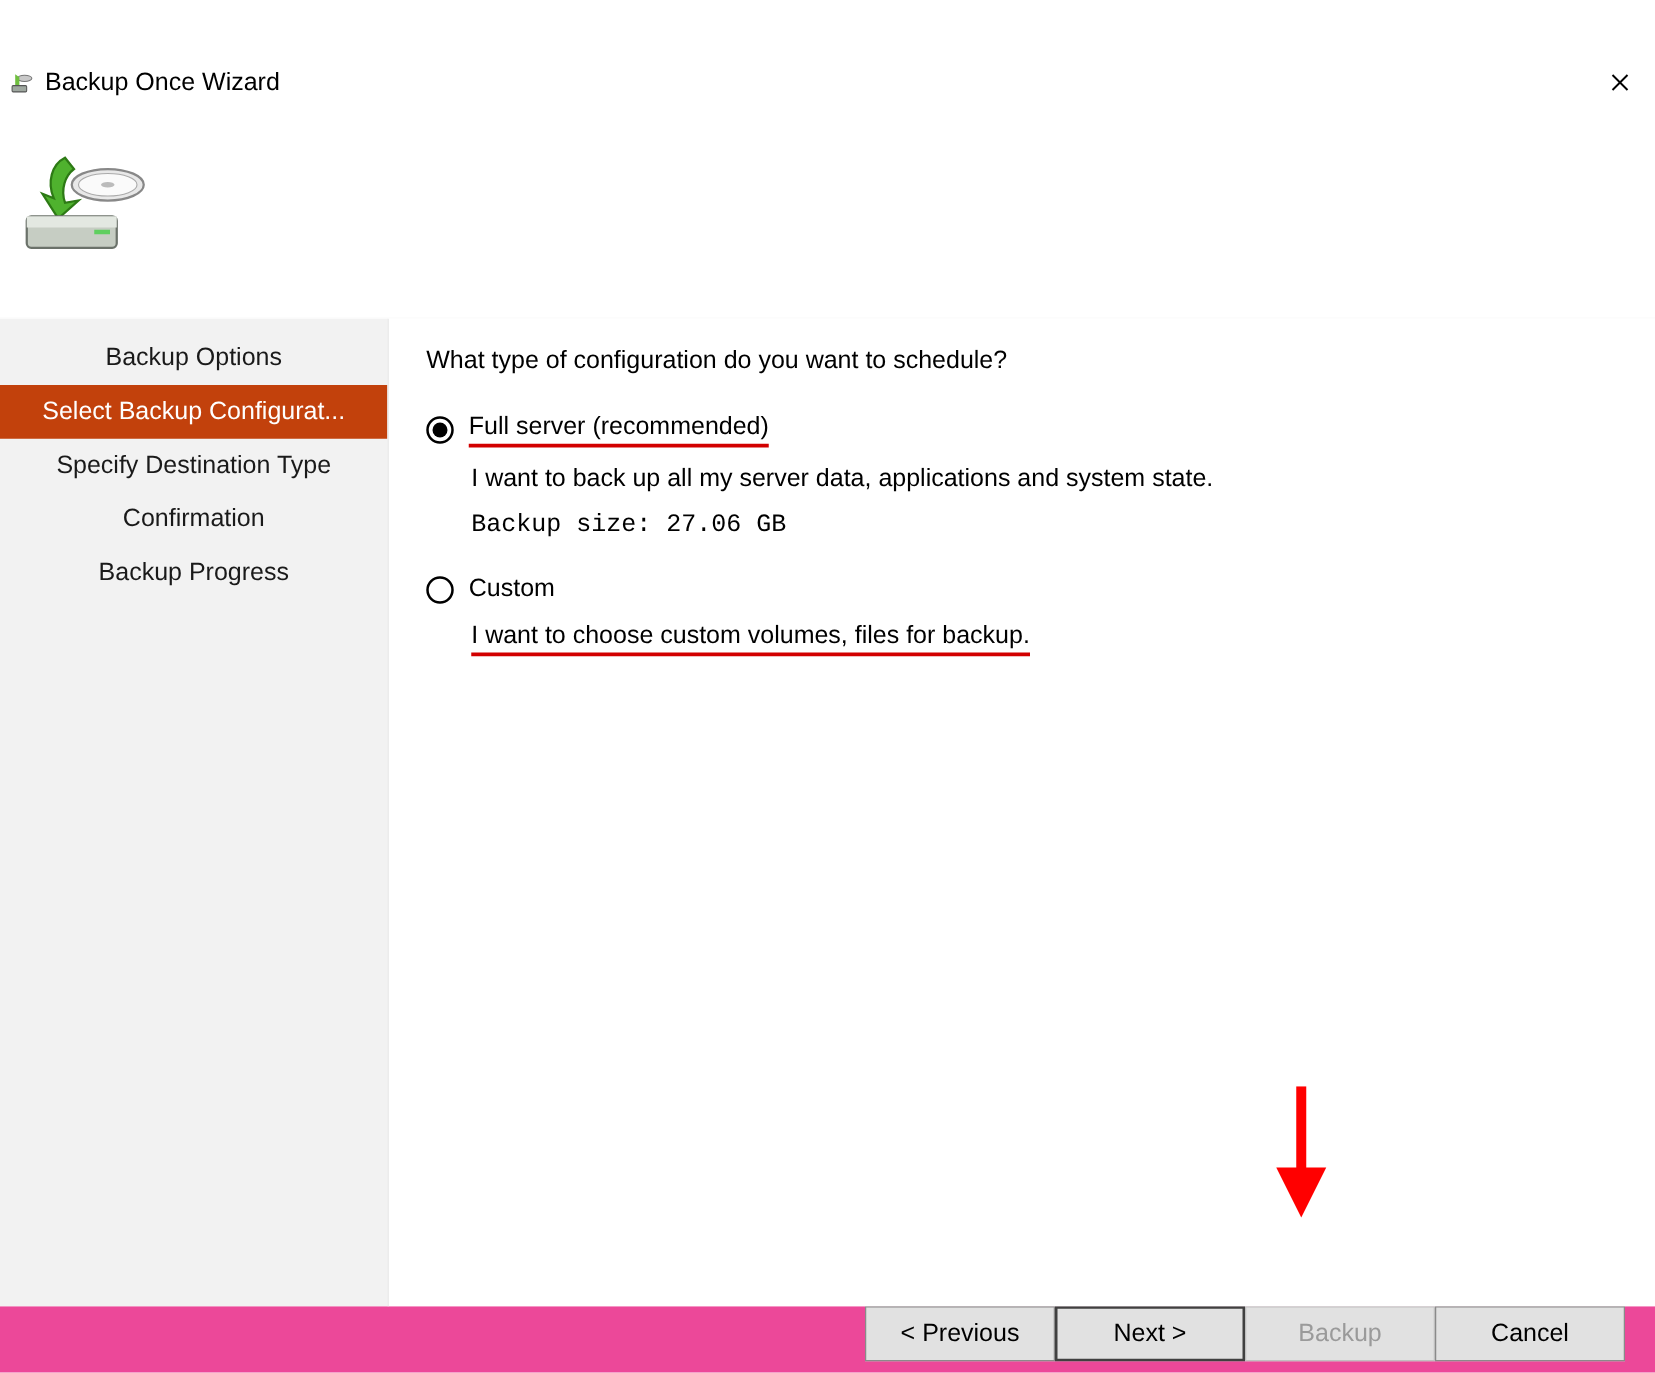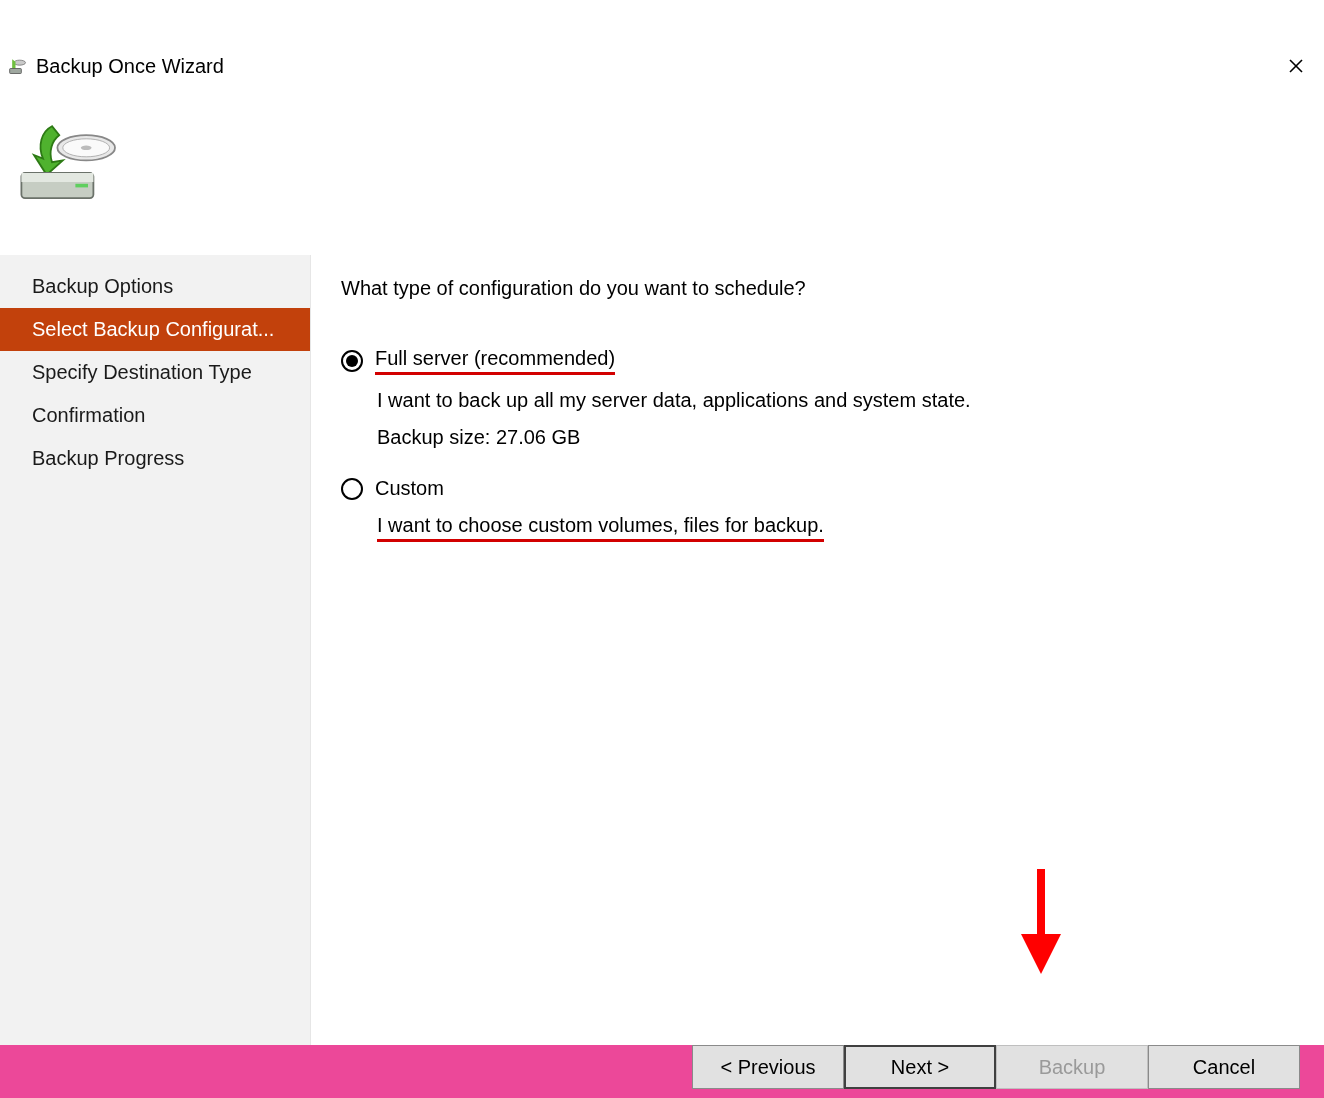--- a/index.html
+++ b/index.html
@@ -66,43 +66,44 @@
     background: #f2f2f2;
     border-top: 1px solid #ffffff;
   }
   .sidebar {
     width: 310px;
     background: #f2f2f2;
     padding-top: 10px;
     box-sizing: border-box;
   }
   .sidebar .step {
-    padding: 10px 32px;
+    padding: 10px 16px;
     font-size: 20px;
     color: #1a1a1a;
     cursor: pointer;
     white-space: nowrap;
     overflow: hidden;
     text-overflow: ellipsis;
+    text-align: center;
   }
   .sidebar .step.selected {
     background: #c2410c;
     color: #ffffff;
   }
   .content {
     flex: 1;
     background: #ffffff;
     border-left: 1px solid #e6e6e6;
     padding: 22px 30px 0 30px;
     position: relative;
     box-sizing: border-box;
   }
   .content .question {
     font-size: 20px;
-    margin-bottom: 47px;
+    margin-bottom: 30px;
   }
   .option {
     margin-bottom: 28px;
   }
   .option .row {
     display: flex;
     align-items: center;
     gap: 12px;
   }
   .radio {
@@ -136,20 +137,21 @@
   }
   .option .desc.underlined {
     display: inline-block;
     border-bottom: 3px solid #d20000;
     padding-bottom: 2px;
   }
   .option .size {
     margin-left: 36px;
     font-size: 20px;
     margin-top: 14px;
+    font-family: Liberation Mono, monospace;
   }
   .arrow-annotation {
     position: absolute;
     left: 700px;
     top: 614px;
     pointer-events: none;
   }
   .footer {
     height: 90px;
     background: #ec4899;

